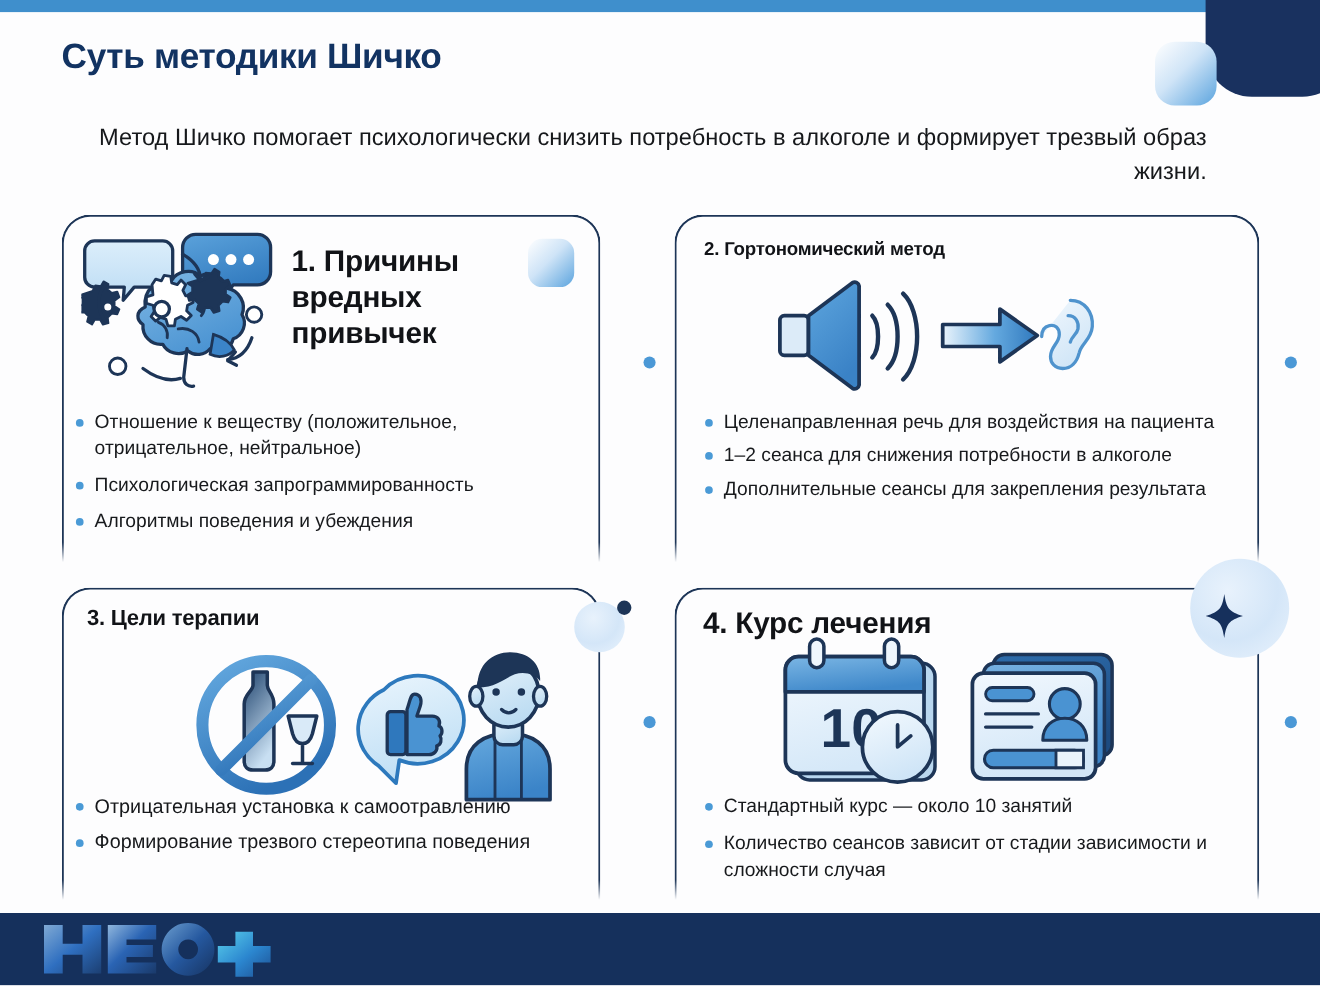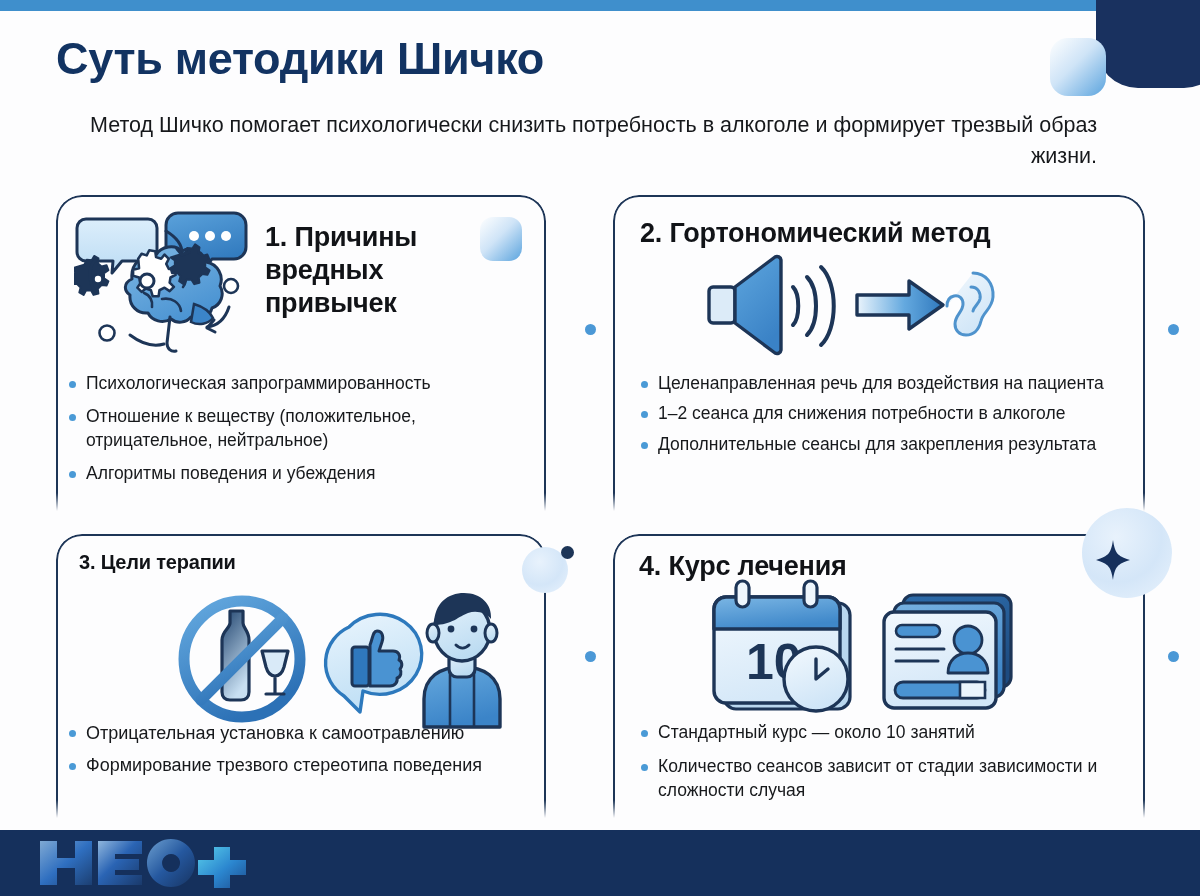--- a/index.html
+++ b/index.html
@@ -55,21 +55,21 @@
     border-radius: 18px;
     background: linear-gradient(135deg, #ffffff 0%, #cfe4f7 45%, #5ba4de 100%);
     z-index: 6;
   }
 
   
   .headline {
     position: absolute;
     top: 33px;
     left: 56px;
-    font-size: 45px;
+    font-size: 32px;
     font-weight: 700;
     color: #123362;
     letter-spacing: -0.3px;
     white-space: nowrap;
   }
   .subhead {
     position: absolute;
     top: 110px;
     left: 57px;
     width: 1040px;
@@ -236,31 +236,31 @@
         <path d="M22 52 c-8 8 -8 22 -1 32" fill="none" stroke="#1d3557" stroke-width="3" stroke-linecap="round"></path>
         <circle cx="24" cy="72" r="4.5" fill="#fff" stroke="#1d3557" stroke-width="2.6"></circle>
       </svg>
     </div>
 
     <h2 class="card-title" style="left:209px; top:26px; width:230px; font-size:27px; line-height:1.22;">1. Причины вредных привычек</h2>
 
     <div class="deco-grad-sq" style="top:22px; right:24px; width:42px; height:44px; border-radius:13px; z-index:2;"></div>
 
     <ul class="bullets" style="left:11px; top:177px; width:468px; font-size:17.5px; line-height:1.37;">
+      <li style="margin-bottom:9px;">Отношение к веществу (положительное, отрицательное, нейтральное)</li>
       <li style="margin-bottom:9px;">Психологическая запрограммированность</li>
-      <li style="margin-bottom:9px;">Отношение к веществу (положительное, отрицательное, нейтральное)</li>
       <li>Алгоритмы поведения и убеждения</li>
     </ul>
   </div>
   <div class="edge-dot" style="left:585px; top:324px;"></div>
 
   <div class="card" style="left:613px; top:195px; width:532px; height:320px;">
     <div class="card-frame"></div>
 
-    <h2 class="card-title" style="left:27px; top:22px; width:490px; font-size:27px; line-height:1.2;">2. Гортономический метод</h2>
+    <h2 class="card-title" style="left:27px; top:22px; width:490px; font-size:17px; line-height:1.2;">2. Гортономический метод</h2>
 
     <div class="icon-wrap" style="left:88px; top:56px; width:300px; height:110px;">
       <svg viewBox="0 0 300 110" width="300" height="110">
         <defs>
           <linearGradient id="g-spk" x1="0" y1="0" x2="0.5" y2="1">
             <stop offset="0%" stop-color="#5ea6de"></stop>
             <stop offset="100%" stop-color="#3a82c6"></stop>
           </linearGradient>
           <linearGradient id="g-arrow" x1="0" y1="0" x2="1" y2="0">
             <stop offset="0%" stop-color="#eaf4fc"></stop>

